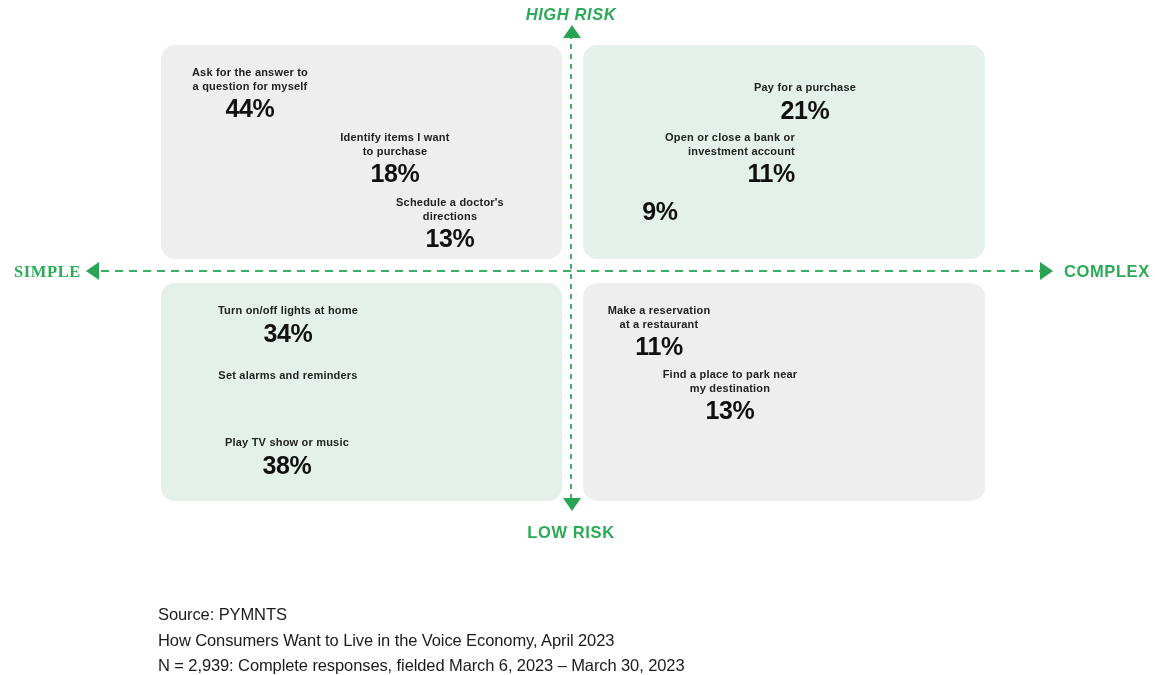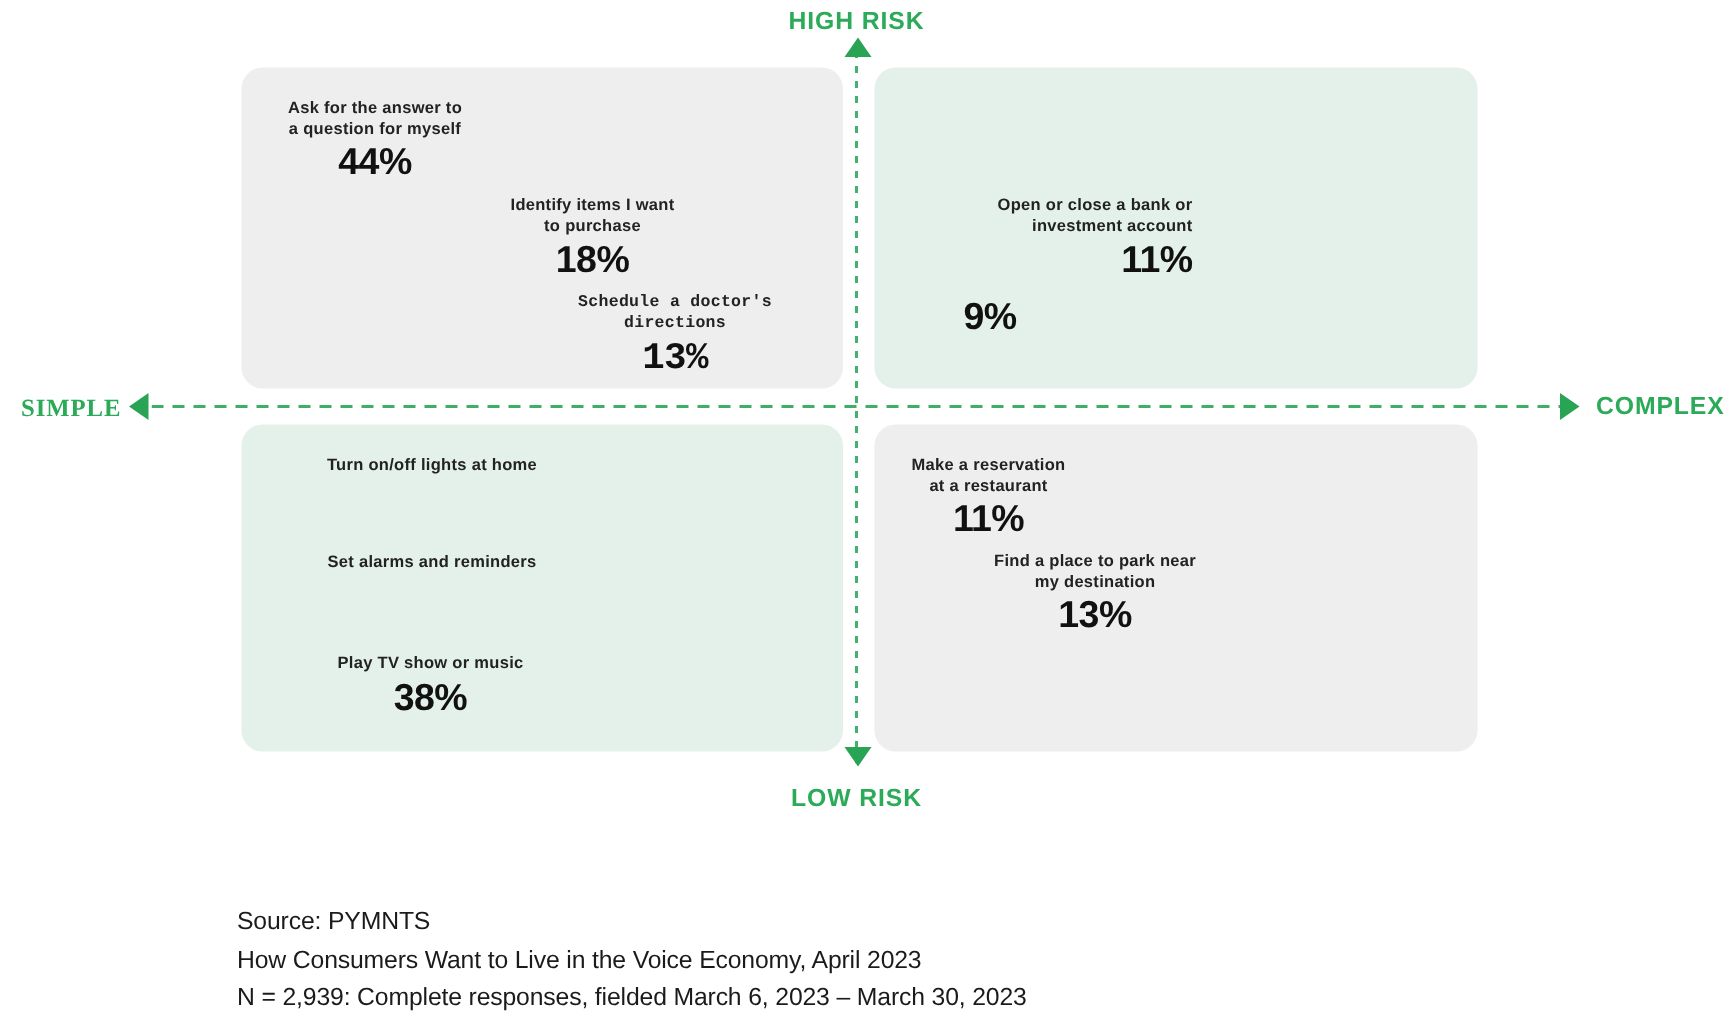--- a/index.html
+++ b/index.html
@@ -115,21 +115,21 @@
 
   
   .axis-label {
     position: absolute;
     font-size: 16.5px;
     font-weight: 800;
     letter-spacing: 0.6px;
     color: #2bab58;
     white-space: nowrap;
   }
-  #axis-label-high-risk { left: 571px; top: 5px;  transform: translateX(-50%); }
+  #axis-label-high-risk { left: 571px; top: 5px;  transform: translateX(-50%); font-style: italic; }
   #axis-label-low-risk  { left: 571px; top: 523px; transform: translateX(-50%); }
   #axis-label-simple    { left: 14px;  top: 262px; font-family: Liberation Serif, serif; }
   #axis-label-complex   { left: 1064px; top: 262px; }
 
   
   #footer-source {
     position: absolute;
     left: 158px;
     top: 602px;
     font-size: 16.5px;
@@ -159,45 +159,52 @@
   </div>
 
   <div class="item" style="left:395px; top:131px;">
     <div class="item-label">
       <span class="line">Identify items I want</span>
       <span class="line">to purchase</span>
     </div>
     <div class="item-value">18%</div>
   </div>
 
-  <div class="item" style="left:450px; top:196px;font-family:Liberation Mono, monospace;">
+  <div class="item" style="left:450px; top:196px;">
     <div class="item-label">
       <span class="line">Schedule a doctor's</span>
       <span class="line">directions</span>
     </div>
     <div class="item-value">13%</div>
   </div>
 
+  <div class="item" style="left:805px; top:81px;">
+    <div class="item-label">
+      <span class="line">Pay for a purchase</span>
+    </div>
+    <div class="item-value">21%</div>
+  </div>
 
   <div class="item" style="left:730px; top:131px;text-align:right;">
     <div class="item-label">
       <span class="line">Open or close a bank or</span>
       <span class="line">investment account</span>
     </div>
     <div class="item-value">11%</div>
   </div>
 
   <div class="item" style="left:660px; top:196px;">
     <div class="item-value">9%</div>
   </div>
 
   <div class="item" style="left:288px; top:304px;">
     <div class="item-label">
       <span class="line">Turn on/off lights at home</span>
     </div>
+    <div class="item-value">34%</div>
   </div>
 
   <div class="item" style="left:288px; top:369px;">
     <div class="item-label">
       <span class="line">Set alarms and reminders</span>
     </div>
   </div>
 
   <div class="item" style="left:287px; top:436px;">
     <div class="item-label">

